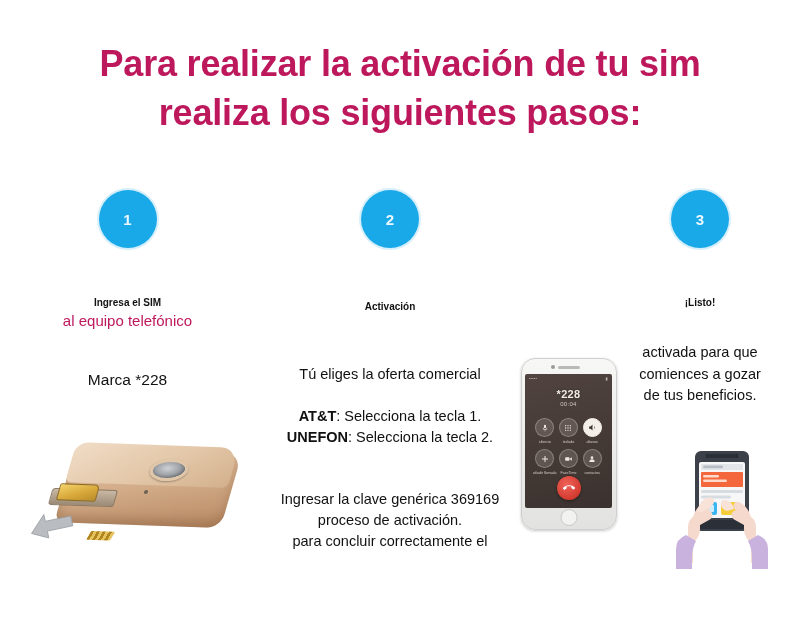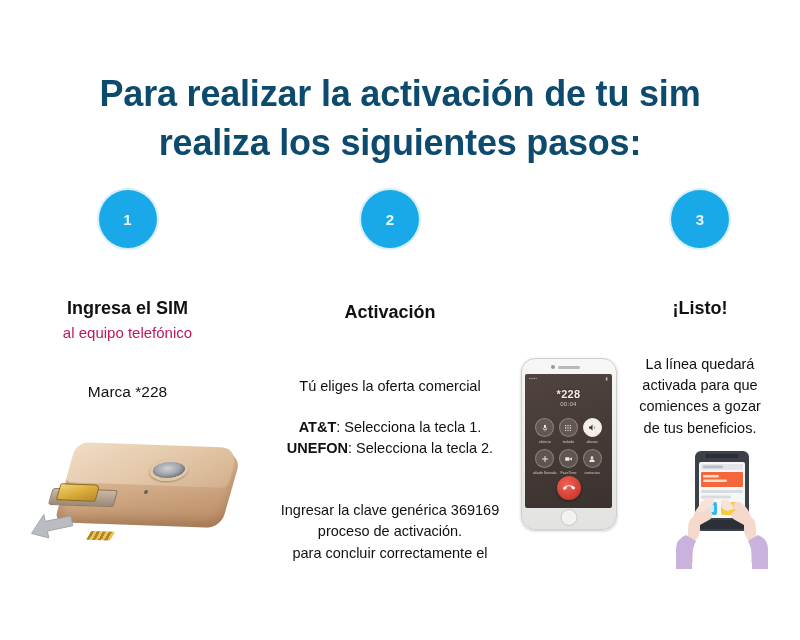--- a/index.html
+++ b/index.html
@@ -7,44 +7,43 @@
     width: 800px; height: 640px;
     background: #ffffff;
     font-family: "Liberation Sans", sans-serif;
     overflow: hidden;
   }
   #root { position: relative; width: 800px; height: 640px; background:#fff; }
 
   
   .title {
     position: absolute; top: 40px; left: 0; width: 800px;
-    text-align: center; color: #0c4a6e;
+    text-align: center; color: #be185d;
     font-size: 36px; font-weight: bold; line-height: 1.35;
     letter-spacing: -0.2px;
-    margin-top: 30px;
   }
   .title .l2 { display:block;text-align:center; }
 
   
   .col { position: absolute; top: 190px; }
   .col1 { left: 10px;  width: 235px; }
   .col2 { left: 255px; width: 270px; }
   .col3 { left: 600px; width: 200px; }
 
   .badge {
     width: 58px; height: 58px; border-radius: 50%;
     background: #19a9e8; margin: 0 auto;
     display: flex; align-items: center; justify-content: center;
     color: #eaf7fe; font-size: 15px; font-weight: bold;
     box-shadow: 0 0 0 2px rgba(25,169,232,0.18);
   }
 
   .heading {
     text-align:center; font-weight: bold; color:#111;
-    font-size: 18px; line-height: 1.42;
+    font-size: 10px; line-height: 1.42;
   }
   .subheading {
     text-align:center; color:#be185d; font-size: 15px; line-height: 1.42;
   }
   .body-text {
     text-align:center; color:#111; font-size: 14.5px; line-height: 1.48;
   }
   .body-text b { font-weight: bold; }
 
   
@@ -310,21 +309,20 @@
 
     <div class="ph-home"></div>
   </div>
 
   <div class="col col3">
     <div class="badge">
       <span>3</span>
     </div>
     <div class="heading c3-head">¡Listo!</div>
     <div class="body-text c3-body">
-      <div>La línea quedará</div>
       <div>activada para que</div>
       <div>comiences a gozar</div>
       <div>de tus beneficios.</div>
     </div>
   </div>
 
   <div class="ill-hands">
     <svg viewBox="0 0 150 125" width="150" height="125">
 
       <rect x="47" y="6" width="54" height="80" rx="6" fill="#3b4049"></rect>

